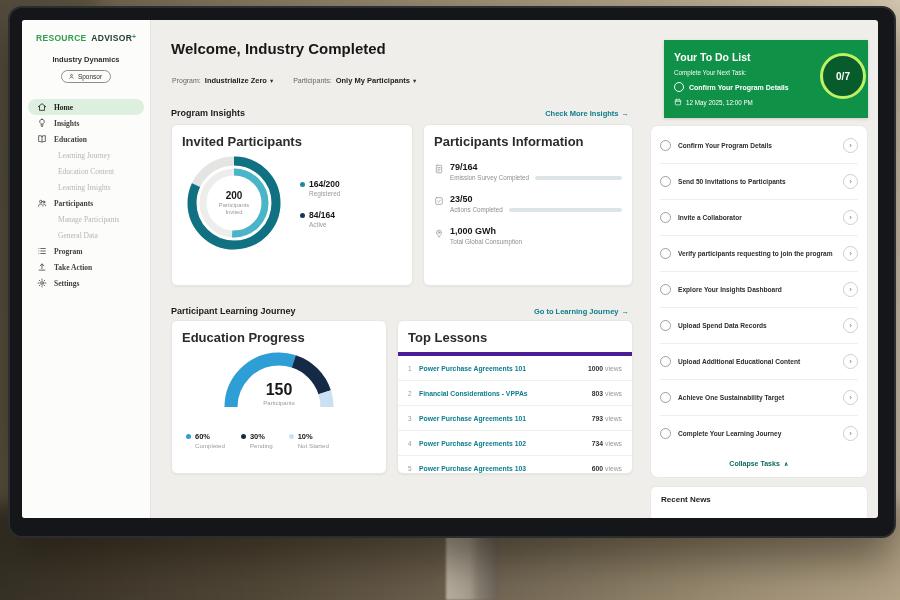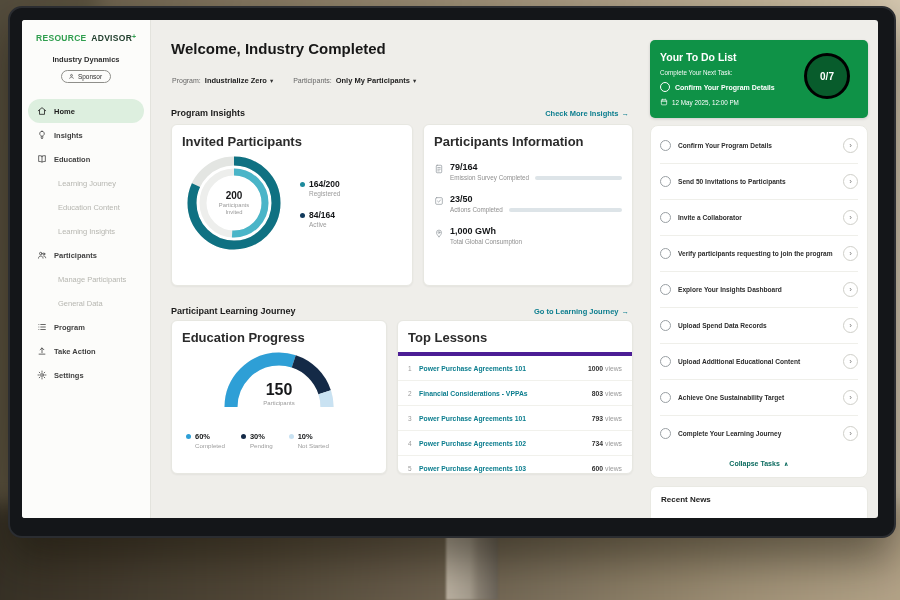--- a/index.html
+++ b/index.html
@@ -29,22 +29,22 @@
     background:#fcfcfa;border-right:1px solid #e3e3dd;}
   .logo{padding:13px 0 0 14px;font-size:8.5px;font-weight:bold;letter-spacing:.3px;white-space:nowrap;}
   .logo-1{color:#2f9e4e;}
   .logo-2{color:#223f2e;margin-left:2px;}
   .logo-plus{color:#2f9e4e;font-size:7px;vertical-align:top;}
   .org{text-align:center;font-size:7.5px;font-weight:700;color:#2e2e2e;margin-top:12px;}
   .sponsor{margin:6px auto 0;width:fit-content;display:flex;align-items:center;gap:3px;
     border:1px solid #8f8f8a;border-radius:9px;padding:2px 8px 2px 6px;font-size:6.5px;color:#2e2e2e;}
   .sponsor svg{width:7px;height:7px;stroke:#2e2e2e;fill:none;stroke-width:2;}
   .nav{margin-top:16px;}
-  .nav-item{display:flex;align-items:center;gap:7px;height:24px;padding-left:15px;
-    font-size:7.5px;font-weight:600;color:#3f3f3f;cursor:pointer;}
+  .nav-item{display:flex;align-items:center;gap:7px;height:16px;padding-left:15px;
+    font-size:7.5px;font-weight:600;color:#3f3f3f;cursor:pointer;font-family:Liberation Serif, serif;}
   .nav-item svg{width:10px;height:10px;stroke:currentColor;fill:none;stroke-width:1.9;
     stroke-linecap:round;stroke-linejoin:round;flex-shrink:0;}
   .nav-item.sub{padding-left:36px;color:#b6b6b0;font-weight:500;}
   .nav-item.active{background:#ddefdf;border-radius:12px;margin:0 6px;padding-left:9px;color:#1c1c1c;}
   
   .main{position:absolute;left:128px;top:0;width:500px;height:100%;}
   .page-title{position:absolute;left:21px;top:20px;font-size:15px;font-weight:700;color:#171717;margin:0;}
   .filters{position:absolute;left:22px;top:56px;display:flex;gap:20px;align-items:center;}
   .filter{display:flex;align-items:center;cursor:pointer;}
   .f-label{font-size:7px;color:#666;}
@@ -105,31 +105,31 @@
   
   .lessons-title{border-bottom:4px solid #4c1d95;padding-bottom:7px;}
   .lesson-row{display:flex;align-items:center;padding:0 10px;height:24px;border-bottom:1px solid #f1f1ec;cursor:pointer;}
   .lesson-row:last-child{border-bottom:none;}
   .rank{font-size:6.5px;color:#9a9a9a;width:11px;flex-shrink:0;}
   .l-title{font-size:6.8px;font-weight:600;color:#0b7d8e;flex:1;}
   .l-count{font-size:6.8px;font-weight:600;color:#333;}
   .l-unit{font-size:6.8px;color:#999;margin-left:2px;}
   
   .todo{position:absolute;left:628px;top:20px;width:218px;}
-  .todo-green{position:relative;background:#0f9247;border-radius:5px;padding:11px 10px 12px;color:#fff;
-    box-shadow:0 1px 3px rgba(0,0,0,.15);}
+  .todo-green{position:relative;background:#0f9247;border-radius:0;padding:11px 10px 12px;color:#fff;
+    box-shadow:0 1px 3px rgba(0,0,0,.15);margin-left:14px;}
   .todo-title{font-size:10.5px;font-weight:700;}
   .todo-sub{font-size:6.3px;margin-top:6px;opacity:.95;}
   .todo-next{display:flex;align-items:center;gap:5px;margin-top:6px;cursor:pointer;}
   .cb{width:8px;height:8px;border:1.2px solid #fff;border-radius:50%;flex-shrink:0;}
   .todo-next-label{font-size:7px;font-weight:700;}
   .todo-due{display:flex;align-items:center;gap:4px;margin-top:6px;font-size:6.3px;}
   .todo-due svg{width:8px;height:8px;stroke:#fff;fill:none;stroke-width:2;stroke-linecap:round;}
-  .todo-badge{position:absolute;right:18px;top:13px;width:40px;height:40px;border-radius:50%;
-    background:#085c2c;border:3px solid #000000;display:flex;align-items:center;justify-content:center;
+  .todo-badge{position:absolute;right:2px;top:13px;width:40px;height:40px;border-radius:50%;
+    background:#085c2c;border:3px solid #bef264;display:flex;align-items:center;justify-content:center;
     font-size:10px;font-weight:700;color:#fff;}
   .todo-card{background:#fff;border:1px solid #e9e9e3;border-radius:8px;margin-top:7px;padding:2px 9px;}
   .task{display:flex;align-items:center;gap:7px;padding:10px 0;border-bottom:1px solid #efefea;cursor:pointer;}
   .t-cb{width:9px;height:9px;border:1px solid #9aa0a4;border-radius:50%;flex-shrink:0;}
   .t-label{flex:1;font-size:6.6px;font-weight:600;color:#2d2d2d;line-height:1.4;}
   .t-go{width:13px;height:13px;border:1px solid #cfcfc9;border-radius:50%;display:flex;align-items:center;
     justify-content:center;color:#777;font-size:8px;flex-shrink:0;line-height:1;}
   .collapse{text-align:center;padding:9px 0 8px;font-size:7px;font-weight:700;color:#0c6b5f;cursor:pointer;}
   .collapse .up{margin-left:4px;font-size:6px;}
   .news{background:#fff;border:1px solid #e9e9e3;border-radius:6px;margin-top:8px;

